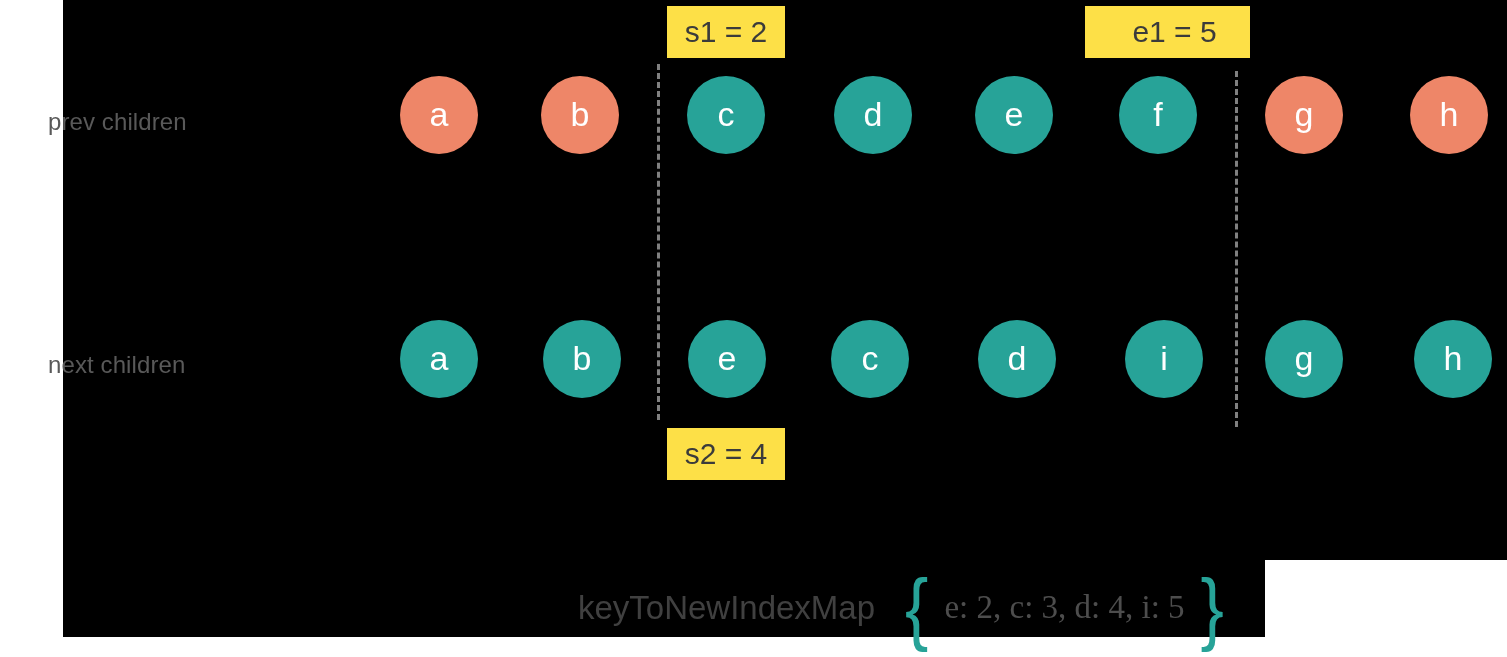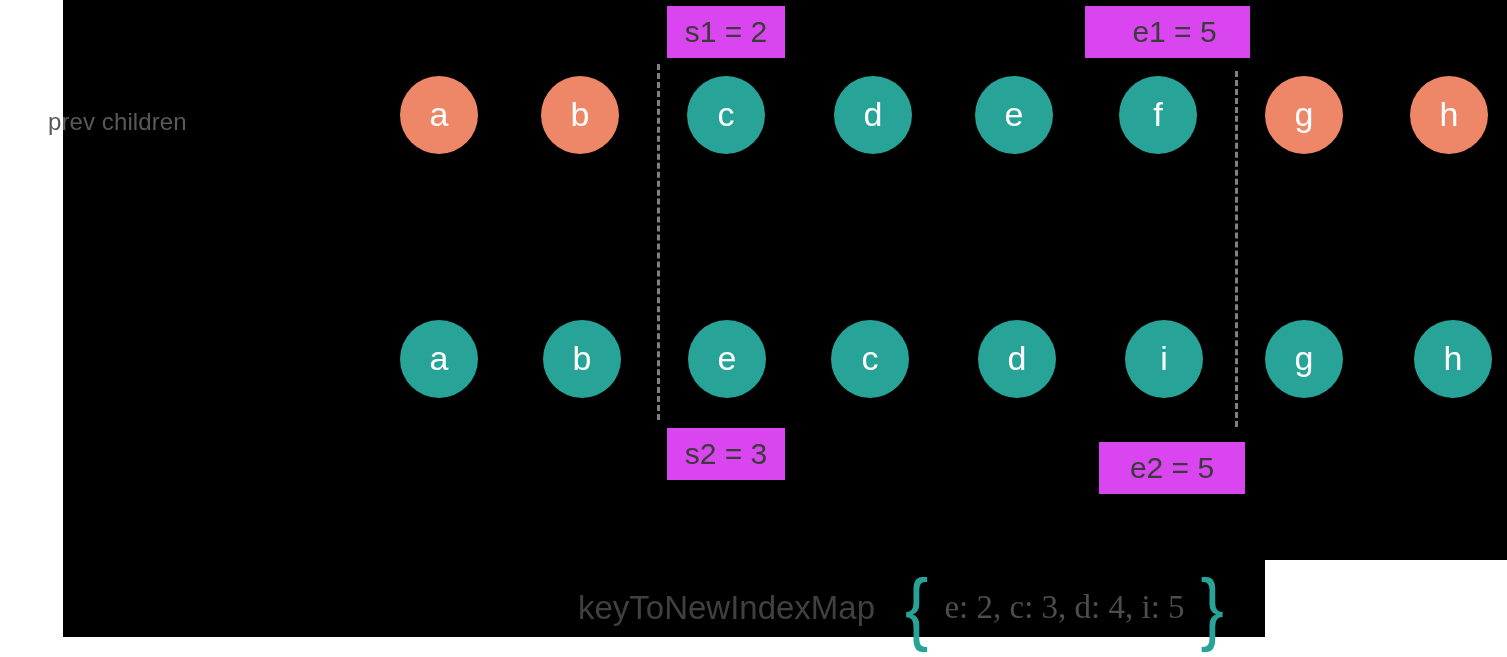--- a/index.html
+++ b/index.html
@@ -74,21 +74,21 @@
     position: absolute;
     width: 0px;
     border-left: 3px dashed #808080;
   }
   #dash-left  { left: 657px;  top: 64px; height: 356px; }
   #dash-right { left: 1235px; top: 71px; height: 356px; }
 
   
   .marker {
     position: absolute;
-    background: #d946ef;
+    background: #fde047;
     color: #3b3b3b;
     font-size: 30px;
     line-height: 1;
     display: flex;
     align-items: center;
     justify-content: center;
     white-space: nowrap;
     box-sizing: border-box;
   }
   #marker-s1 { left: 667px;  top: 6px;   width: 118px; height: 52px; }
@@ -161,20 +161,21 @@
   <div class="node teal" style="left:1119px; top:76px;">
     <span>f</span>
   </div>
   <div class="node orange" style="left:1265px; top:76px;">
     <span>g</span>
   </div>
   <div class="node orange" style="left:1410px; top:76px;">
     <span>h</span>
   </div>
 
+  <div class="row-label" id="label-next">next children</div>
 
   <div class="node teal" style="left:400px; top:320px;">
     <span>a</span>
   </div>
   <div class="node teal" style="left:543px; top:320px;">
     <span>b</span>
   </div>
   <div class="node teal" style="left:688px; top:320px;">
     <span>e</span>
   </div>
@@ -192,22 +193,21 @@
   </div>
   <div class="node teal" style="left:1414px; top:320px;">
     <span>h</span>
   </div>
 
   <div class="dash-line" id="dash-left"></div>
   <div class="dash-line" id="dash-right"></div>
 
   <div class="marker" id="marker-s1">s1 = 2</div>
   <div class="marker" id="marker-e1">e1 = 5</div>
-  <div class="marker" id="marker-s2">s2 = 3</div>
-  <div class="marker" id="marker-e2">e2 = 5</div>
+  <div class="marker" id="marker-s2">s2 = 4</div>
 
   <div id="map-row">
     <div id="map-title">keyToNewIndexMap</div>
     <div class="brace">{</div>
     <div id="map-value">e: 2, c: 3, d: 4, i: 5</div>
     <div class="brace">}</div>
   </div>
 
 </div>
 

